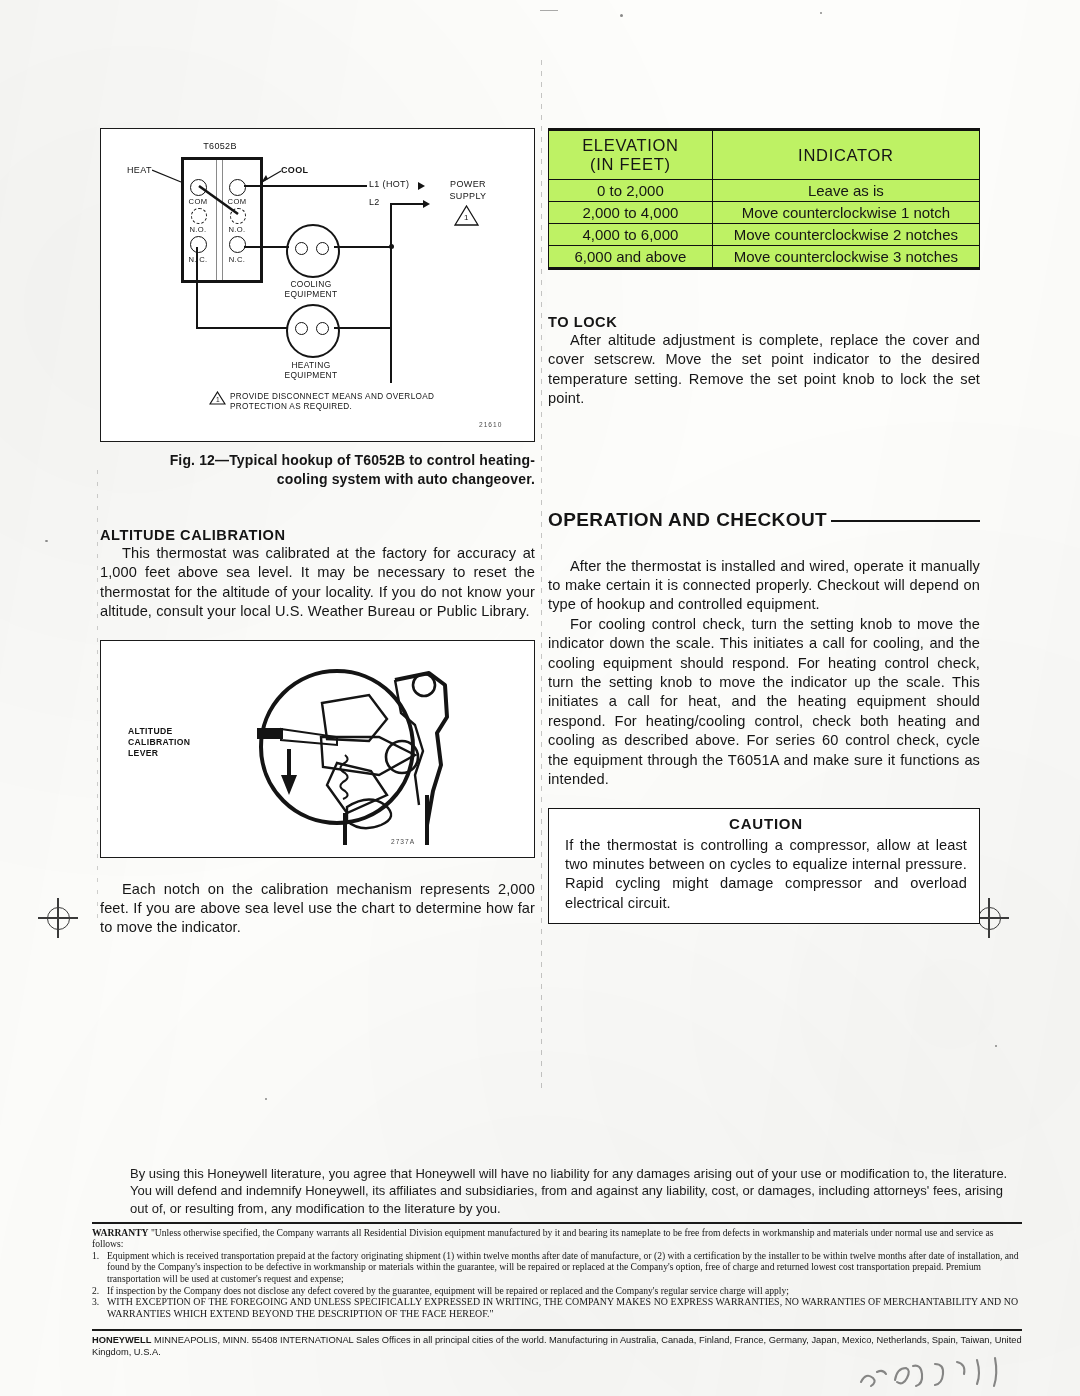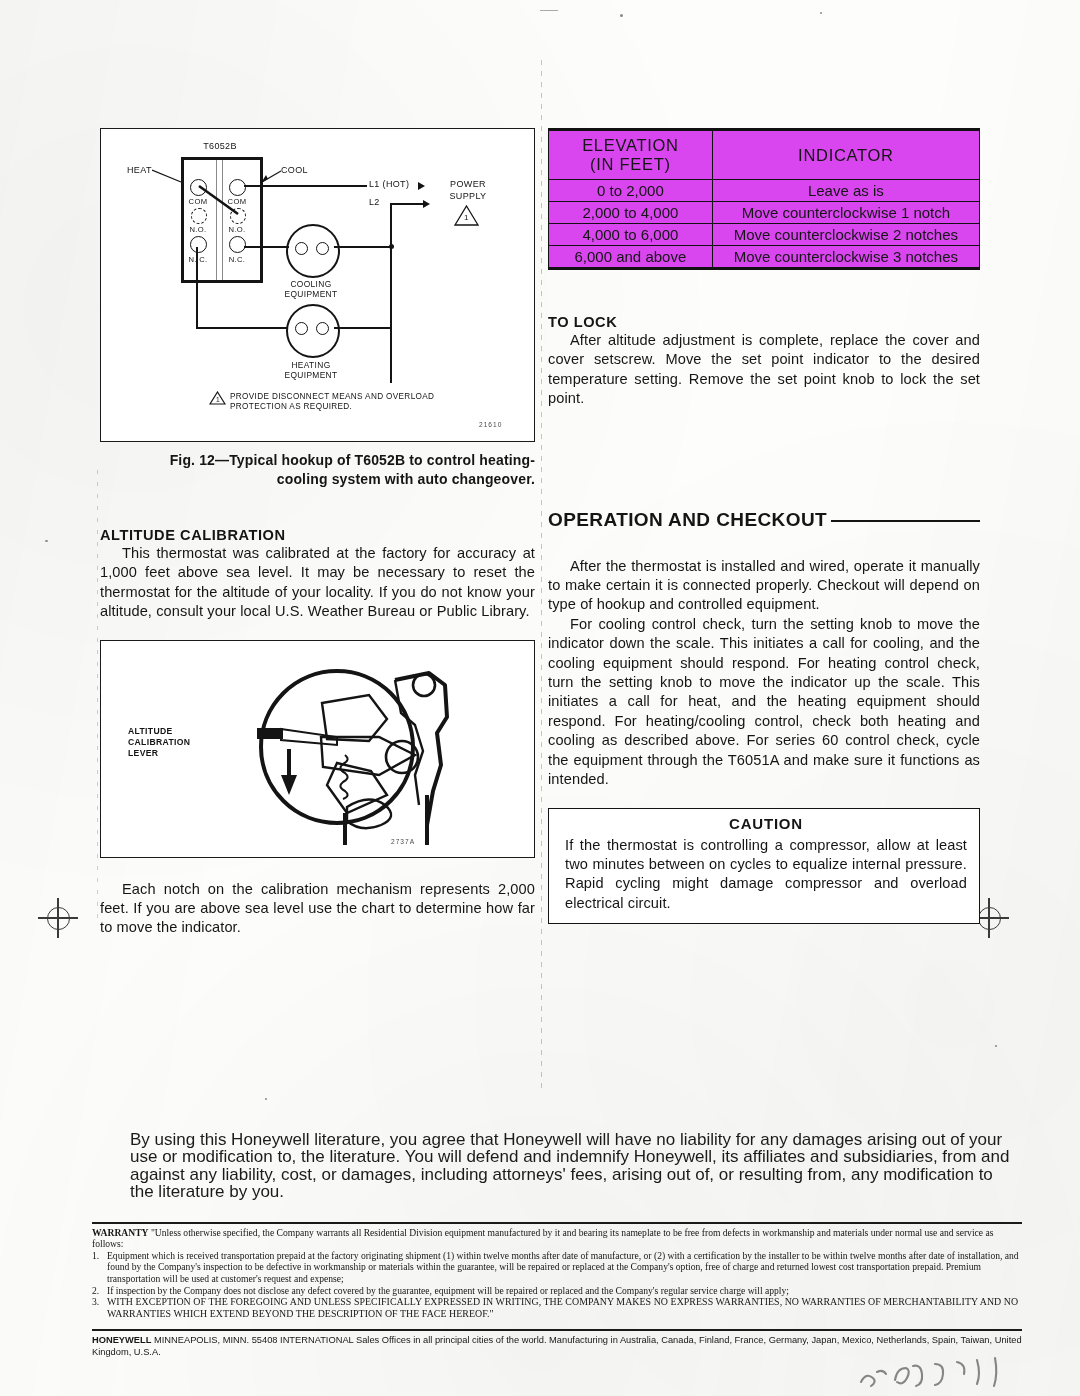--- a/index.html
+++ b/index.html
@@ -63,21 +63,21 @@
   .wire{position:absolute;background:#141414;}
   .lbl{position:absolute;font-size:8.2px;letter-spacing:.35px;color:#141414;white-space:nowrap;font-family:"Liberation Sans",sans-serif;}
   .lbl.c{text-align:center;}
   .term{position:absolute;border:1.7px solid #141414;border-radius:50%;}
   .term.dashed{border-style:dashed;border-width:1.5px;}
   .relay{position:absolute;border:2.6px solid #141414;border-radius:50%;}
   .arrowR{position:absolute;width:0;height:0;border-top:4px solid transparent;border-bottom:4px solid transparent;border-left:7px solid #141414;}
   .junct{position:absolute;width:5px;height:5px;background:#141414;border-radius:50%;}
 
   
-  table.elev{border-collapse:collapse;width:100%;background:#d946ef;}
+  table.elev{border-collapse:collapse;width:100%;background:#bef264;}
   table.elev td,table.elev th{
     border:1.5px solid #111;
     text-align:center;
     font-size:15px;
     padding:2px 4px;
     font-family:"Liberation Sans",sans-serif;
     font-weight:normal;
   }
   table.elev th{font-size:16.5px;letter-spacing:.7px;padding:5px 4px;}
   table.elev .c1{width:38%;}
@@ -88,22 +88,22 @@
   .sechead .txt{font-size:19px;font-weight:bold;letter-spacing:.4px;white-space:nowrap;}
   .sechead .rule{flex:1;height:2.6px;background:#141414;margin-left:4px;margin-top:3px;}
 
   
   .caution{border:1.8px solid #141414;padding:6px 12px 10px;background:#fff;}
   .caution .ttl{text-align:center;font-size:15px;font-weight:bold;letter-spacing:.8px;margin-bottom:4px;}
   .caution .body{text-align:justify;}
 
   
   .disclaimer{
-    position:absolute;left:130px;top:1131px;width:890px;
-    font-size:17px;line-height:17.4px;color:#1b1b1b;
+    position:absolute;left:130px;top:1165px;width:890px;
+    font-size:13px;line-height:17.4px;color:#1b1b1b;
     font-family:"Liberation Sans",sans-serif;
   }
   .warranty{
     position:absolute;left:92px;top:1222px;width:930px;
     font-family:"Liberation Serif",serif;color:#161616;
   }
   .warranty .rule{height:1.6px;background:#1a1a1a;margin-bottom:3px;}
   .warranty p{margin:0;font-size:9.6px;line-height:11.6px;}
   .warranty .intro{font-size:9.6px;}
   .warranty b{font-weight:bold;}
@@ -164,21 +164,21 @@
       <div class="wire" style="left:115px;top:31px;width:1px;height:120px;background:#8a8a8a;"></div>
       <div class="wire" style="left:121px;top:31px;width:1px;height:120px;background:#8a8a8a;"></div>
 
       <div class="lbl" style="left:26px;top:36px;font-size:9px;">HEAT</div>
       <div style="position:absolute;left:51px;top:40px;width:31px;height:14px;">
         <svg width="31" height="14" viewBox="0 0 31 14">
             <line x1="0" y1="1" x2="29" y2="13" stroke="#141414" stroke-width="1.2"></line>
           </svg>
       </div>
 
-      <div class="lbl" style="left:180px;top:36px;font-size:9px;">COOL</div>
+      <div class="lbl" style="left:180px;top:36px;font-size:9px;font-weight:bold;">COOL</div>
       <div style="position:absolute;left:160px;top:40px;width:22px;height:13px;">
         <svg width="22" height="13" viewBox="0 0 22 13">
             <line x1="20" y1="1" x2="1" y2="12" stroke="#141414" stroke-width="1.2"></line>
             <polygon points="0,13 7,9 5,5" fill="#141414"></polygon>
           </svg>
       </div>
 
       <div class="term" style="left:89px;top:50px;width:15px;height:15px;"></div>
       <div class="lbl c" style="left:82px;top:68px;width:30px;font-size:7.6px;">COM</div>
       <div class="term dashed" style="left:90px;top:79px;width:14px;height:14px;"></div>

